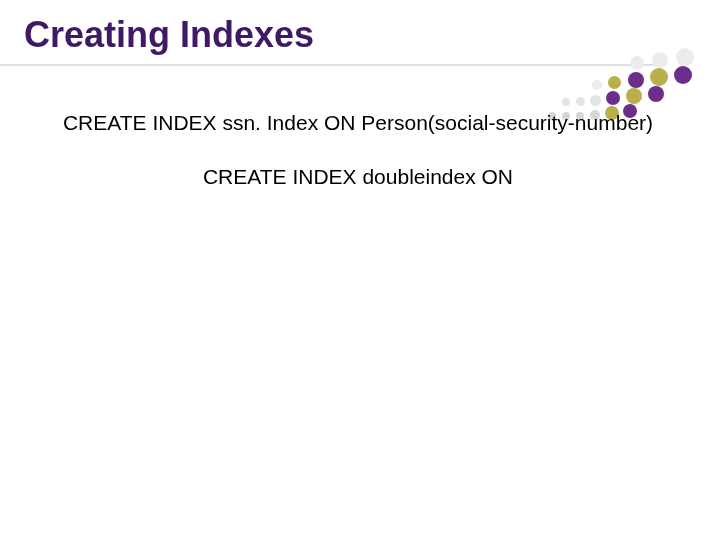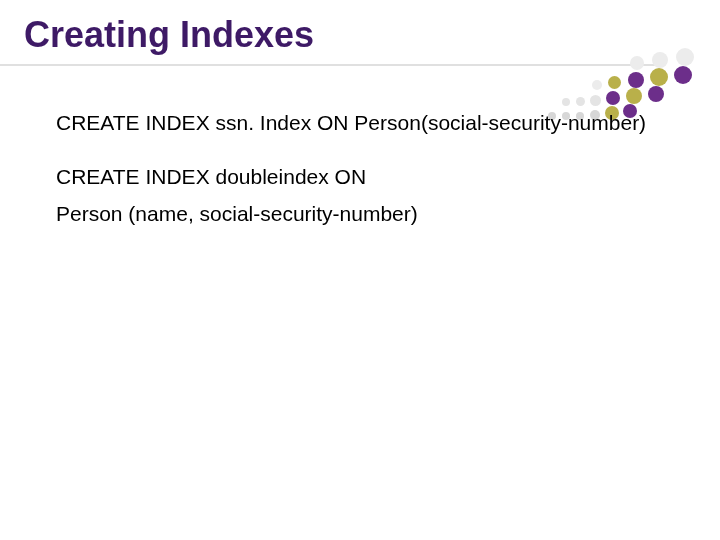--- a/index.html
+++ b/index.html
@@ -39,23 +39,24 @@
     position: absolute;
     top: 110px;
     left: 56px;
     right: 60px;
     font-size: 21px;
     color: #000000;
     line-height: 1.25;
   }
   .body p {
     margin: 0 0 28px 0;
+    text-align: center;
   }
   .body p.tight {
-    margin-bottom: 10px;
+    margin-bottom: 18px;
   }
   
   .dots {
     position: absolute;
     top: 62px;
     right: 22px;
     width: 150px;
     height: 70px;
   }
   .dot {
@@ -90,16 +91,15 @@
       <span class="dot" style="left: 102px; top: 6px; width: 18px; height: 18px; background: rgb(185, 176, 74);"></span>
       <span class="dot" style="left: 126px; top: 4px; width: 18px; height: 18px; background: rgb(108, 46, 138);"></span>
       <span class="dot" style="left: 82px; top: -6px; width: 14px; height: 14px; background: rgb(236, 236, 236);"></span>
       <span class="dot" style="left: 104px; top: -10px; width: 16px; height: 16px; background: rgb(236, 236, 236);"></span>
       <span class="dot" style="left: 128px; top: -14px; width: 18px; height: 18px; background: rgb(236, 236, 236);"></span>
     </div>
 
   <div class="body">
     <p>CREATE INDEX  ssn. Index ON Person(social-security-number)</p>
     <p class="tight">CREATE INDEX doubleindex ON</p>
-    <p>Person (name, social-security-number)</p>
   </div>
 
 </div>
 
 </body></html>

